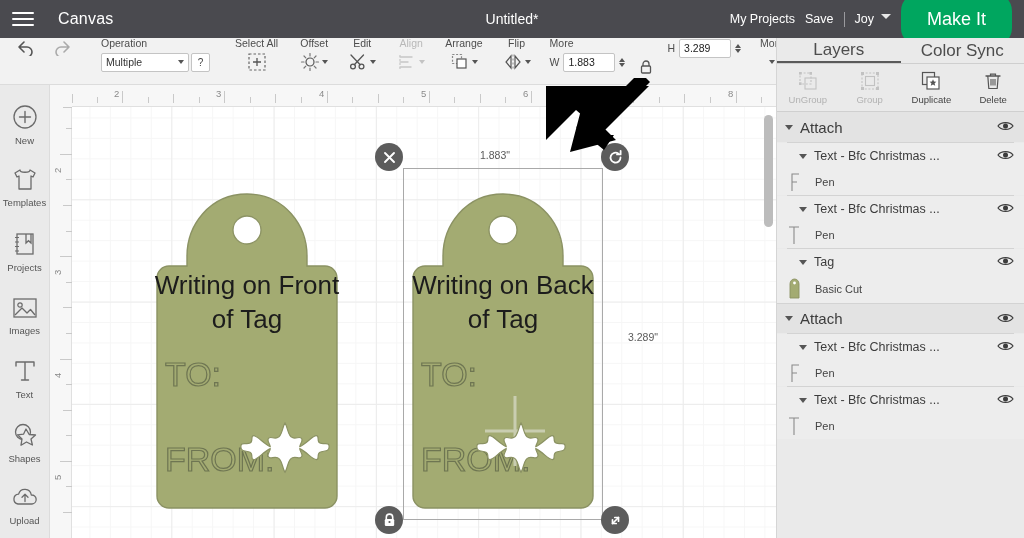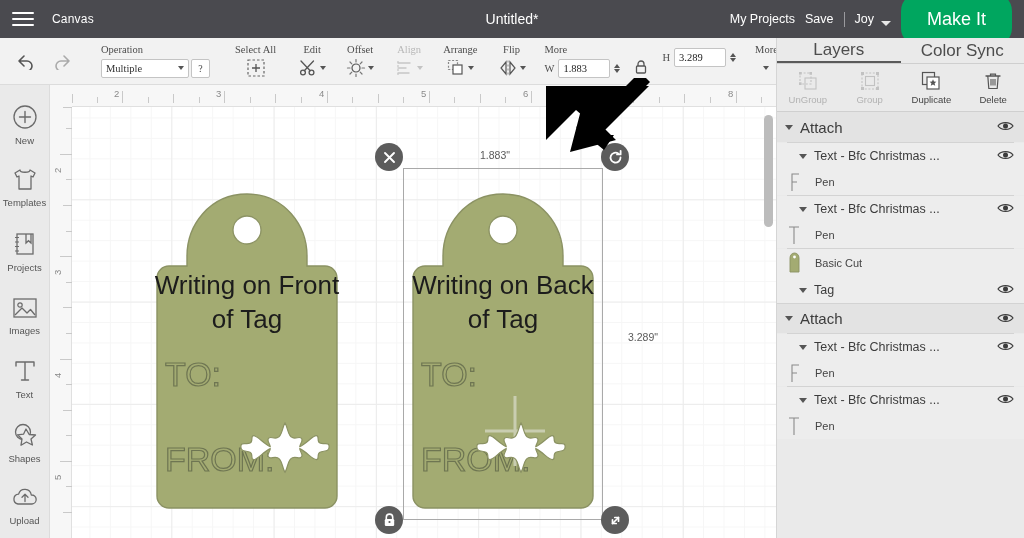--- a/index.html
+++ b/index.html
@@ -11,37 +11,37 @@
   .app{ position:relative; width:1024px; height:538px; }
 
   
   .topbar{
     position:absolute; left:0; top:0; width:1024px; height:38px;
     background:#4a4a4f; color:#fff; display:flex; align-items:center;
   }
   .hamburger{ width:46px; display:flex; flex-direction:column; align-items:center;
     justify-content:center; gap:4px; height:38px; cursor:pointer; }
   .hamburger span{ display:block; width:22px; height:2px; background:#fff; border-radius:1px;}
-  .canvas-label{ font-size:12px; color:#fff; margin-left:6px; letter-spacing:.2px;}
+  .canvas-label{ font-size:16px; color:#fff; margin-left:12px; letter-spacing:.2px;}
   .doc-title{ position:absolute; left:50%; transform:translateX(-50%); font-size:14px; color:#fff;}
   .top-right{ margin-left:auto; display:flex; align-items:center; gap:10px; padding-right:12px;}
   .top-right .tlink{ font-size:12.5px; color:#fff; cursor:pointer; white-space:nowrap;}
   .divider-v{ width:1px; height:15px; background:#9a9a9e; }
-  .machine{ display:flex; align-items:flex-end; gap:7px; cursor:pointer; }
+  .machine{ display:flex; align-items:flex-start; gap:7px; cursor:pointer; }
   .chev{ width:0;height:0;border-left:5px solid transparent;border-right:5px solid transparent;
          border-top:5px solid #e8e8e8; margin-top:2px;}
   .makeit{
     background:#00a65f; color:#fff; border:none; border-radius:18px;
     font-size:18px; padding:16px 26px; cursor:pointer; font-family:inherit;
   }
 
   
   .editbar{
     position:absolute; left:0; top:38px; width:1024px; height:47px;
-    background:#f2f2f2; border-bottom:1px solid #dcdcdc; display:flex; align-items:center;font-family:Liberation Serif, serif;
+    background:#f2f2f2; border-bottom:1px solid #dcdcdc; display:flex; align-items:flex-start;
   }
   .undo-group{ display:flex; align-items:center; gap:16px; padding:0 14px; }
   .icon-btn{ cursor:pointer; display:flex; align-items:center; justify-content:center; }
   .sep{ width:1px; background:#d8d8d8; margin:7px 0; }
 
   .tool{ display:flex; flex-direction:column; align-items:center; justify-content:center;
          padding:0 9px; min-width:36px; }
   .tool .lab{ font-size:10.5px; color:#4d4d4d; margin-bottom:3px; line-height:11px;}
   .tool.disabled .lab{ color:#b8b8b8; }
   .tool .body{ display:flex; align-items:center; gap:2px; height:20px;}
@@ -212,46 +212,46 @@
       <div class="lab">Select All</div>
       <div class="body">
         <svg width="20" height="20" viewBox="0 0 20 20">
           <rect x="2" y="2" width="16" height="16" fill="none" stroke="#666" stroke-width="1.2" stroke-dasharray="2.5 2"></rect>
           <path d="M10 6 V14 M6 10 H14" stroke="#555" stroke-width="1.3"></path>
         </svg>
       </div>
     </div>
 
     <div class="tool" style="padding:0 10px;">
-      <div class="lab">Edit</div>
-      <div class="body">
-        <svg width="20" height="20" viewBox="0 0 20 20">
-          <circle cx="5" cy="14.5" r="2.4" fill="none" stroke="#555" stroke-width="1.3"></circle>
-          <circle cx="13.5" cy="14.5" r="2.4" fill="none" stroke="#555" stroke-width="1.3"></circle>
-          <path d="M15.5 3 L6.3 12.8 M3 3 L12.2 12.8" stroke="#555" stroke-width="1.3" stroke-linecap="round"></path>
-        </svg>
-        <span class="caret"></span>
-      </div>
-    </div>
-
-    <div class="tool" style="padding:0 10px;">
       <div class="lab">Offset</div>
       <div class="body">
         <svg width="20" height="20" viewBox="0 0 20 20">
           <circle cx="10" cy="10" r="4" fill="none" stroke="#555" stroke-width="1.2"></circle>
           <g stroke="#777" stroke-width="1.2" stroke-linecap="round">
             <path d="M10 1.5V4"></path>
               <path d="M10 16V18.5"></path>
               <path d="M1.5 10H4"></path>
               <path d="M16 10H18.5"></path>
             <path d="M4 4 5.8 5.8"></path>
               <path d="M14.2 14.2 16 16"></path>
               <path d="M16 4 14.2 5.8"></path>
               <path d="M5.8 14.2 4 16"></path>
           </g>
+        </svg>
+        <span class="caret"></span>
+      </div>
+    </div>
+
+    <div class="tool" style="padding:0 10px;">
+      <div class="lab">Edit</div>
+      <div class="body">
+        <svg width="20" height="20" viewBox="0 0 20 20">
+          <circle cx="5" cy="14.5" r="2.4" fill="none" stroke="#555" stroke-width="1.3"></circle>
+          <circle cx="13.5" cy="14.5" r="2.4" fill="none" stroke="#555" stroke-width="1.3"></circle>
+          <path d="M15.5 3 L6.3 12.8 M3 3 L12.2 12.8" stroke="#555" stroke-width="1.3" stroke-linecap="round"></path>
         </svg>
         <span class="caret"></span>
       </div>
     </div>
     <div class="sep"></div>
 
     <div class="tool disabled" style="padding:0 10px;">
       <div class="lab">Align</div>
       <div class="body">
         <svg width="20" height="20" viewBox="0 0 20 20">
@@ -638,39 +638,39 @@
       <div class="lrow leaf">
         <span class="lthumb">
           <svg width="14" height="20" viewBox="0 0 14 20">
               <path d="M2 2 H12 M7 2 V19" fill="none" stroke="#8a8a8a" stroke-width="1.1"></path>
             </svg>
         </span>
         <span class="lname small">Pen</span>
       </div>
       <div class="lsep"></div>
 
-      <div class="lrow leaf" style="height:28px;">
-        <span class="lthumb">
-          <svg width="15" height="22" viewBox="0 0 15 22">
-              <path d="M3 6 C3 3 5 1 7.5 1 C10 1 12 3 12 6 V20 H3 Z" fill="#a3ab72" stroke="#8b9263" stroke-width="0.9"></path>
-              <circle cx="7.5" cy="5" r="1.4" fill="#fff"></circle>
-            </svg>
-        </span>
-        <span class="lname small">Basic Cut</span>
-      </div>
       <div class="lrow child">
         <span class="tri"></span>
         <span class="lname">Tag</span>
         <span class="eye">
           <svg width="17" height="12" viewBox="0 0 17 12">
               <path d="M1 6 C4 1.5 13 1.5 16 6 C13 10.5 4 10.5 1 6 Z" fill="none" stroke="#3c3c3c" stroke-width="1.2"></path>
               <circle cx="8.5" cy="6" r="2.5" fill="#3c3c3c"></circle>
             </svg>
         </span>
       </div>
+      <div class="lrow leaf" style="height:28px;">
+        <span class="lthumb">
+          <svg width="15" height="22" viewBox="0 0 15 22">
+              <path d="M3 6 C3 3 5 1 7.5 1 C10 1 12 3 12 6 V20 H3 Z" fill="#a3ab72" stroke="#8b9263" stroke-width="0.9"></path>
+              <circle cx="7.5" cy="5" r="1.4" fill="#fff"></circle>
+            </svg>
+        </span>
+        <span class="lname small">Basic Cut</span>
+      </div>
 
       <div class="lrow group" style="height:30px;border-top:1px solid #d3d3d3;">
         <span class="tri"></span>
         <span class="lname" style="font-size:15px;">Attach</span>
         <span class="eye">
           <svg width="17" height="12" viewBox="0 0 17 12">
               <path d="M1 6 C4 1.5 13 1.5 16 6 C13 10.5 4 10.5 1 6 Z" fill="none" stroke="#3c3c3c" stroke-width="1.2"></path>
               <circle cx="8.5" cy="6" r="2.5" fill="#3c3c3c"></circle>
             </svg>
         </span>

